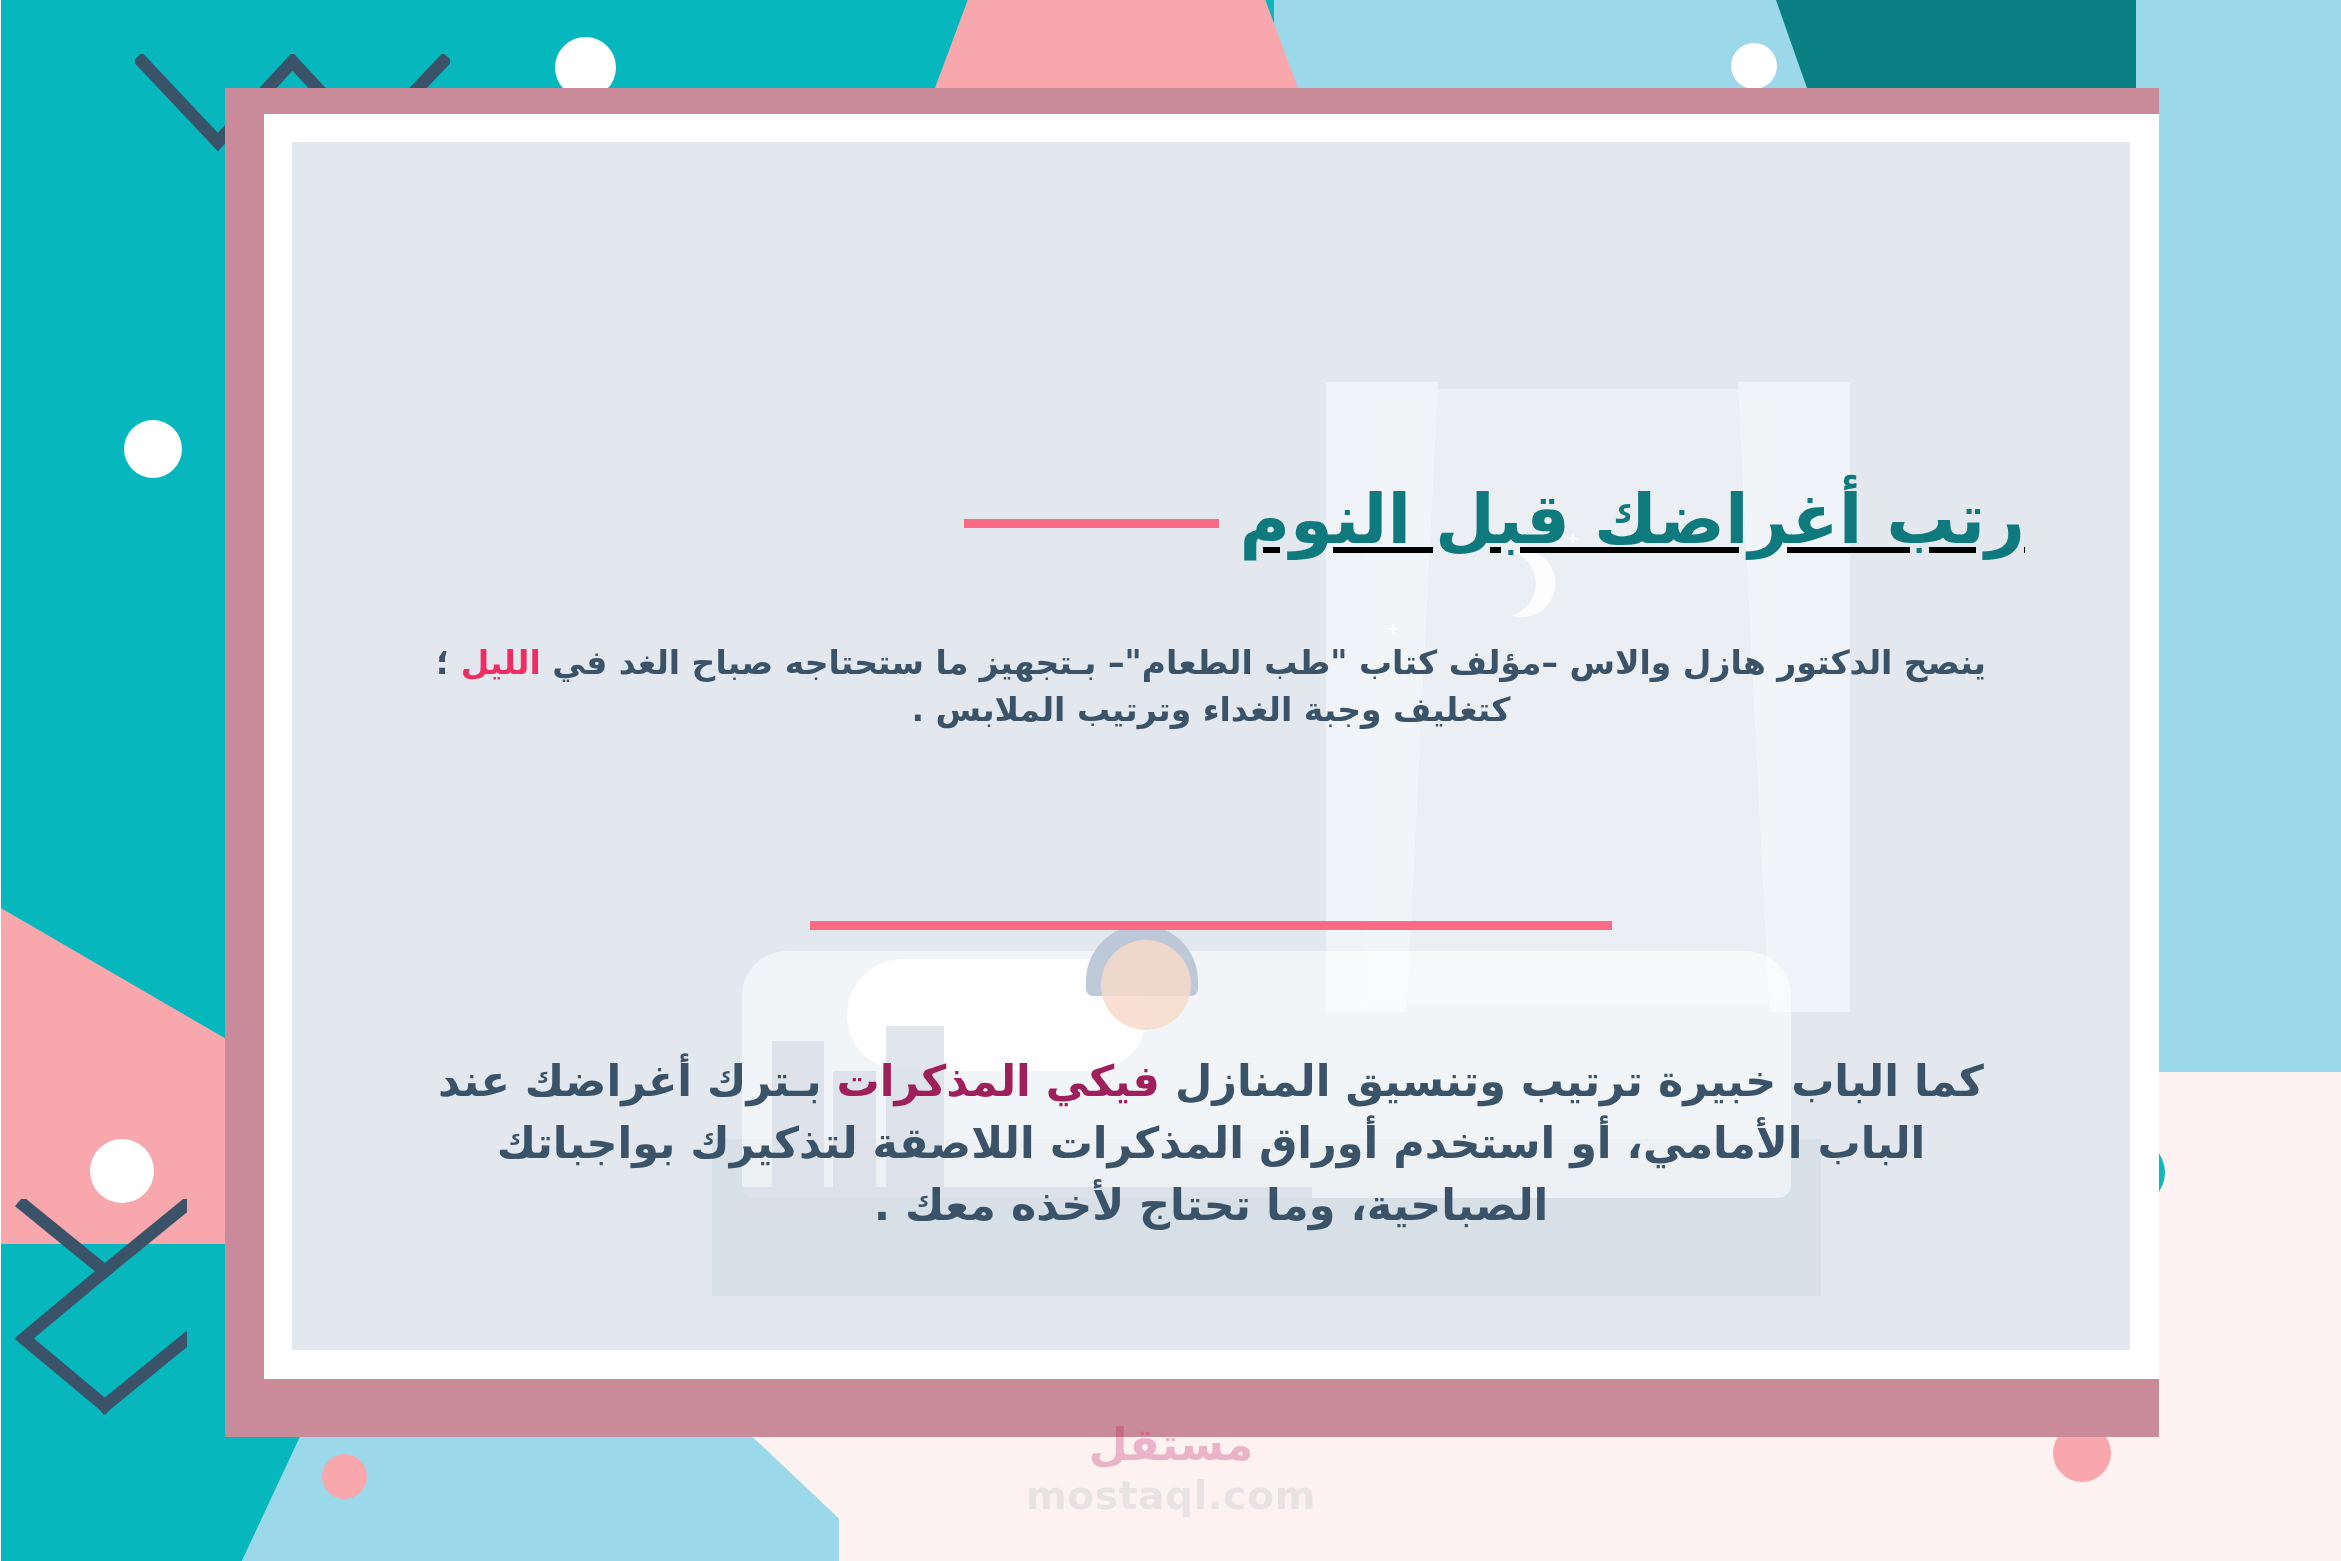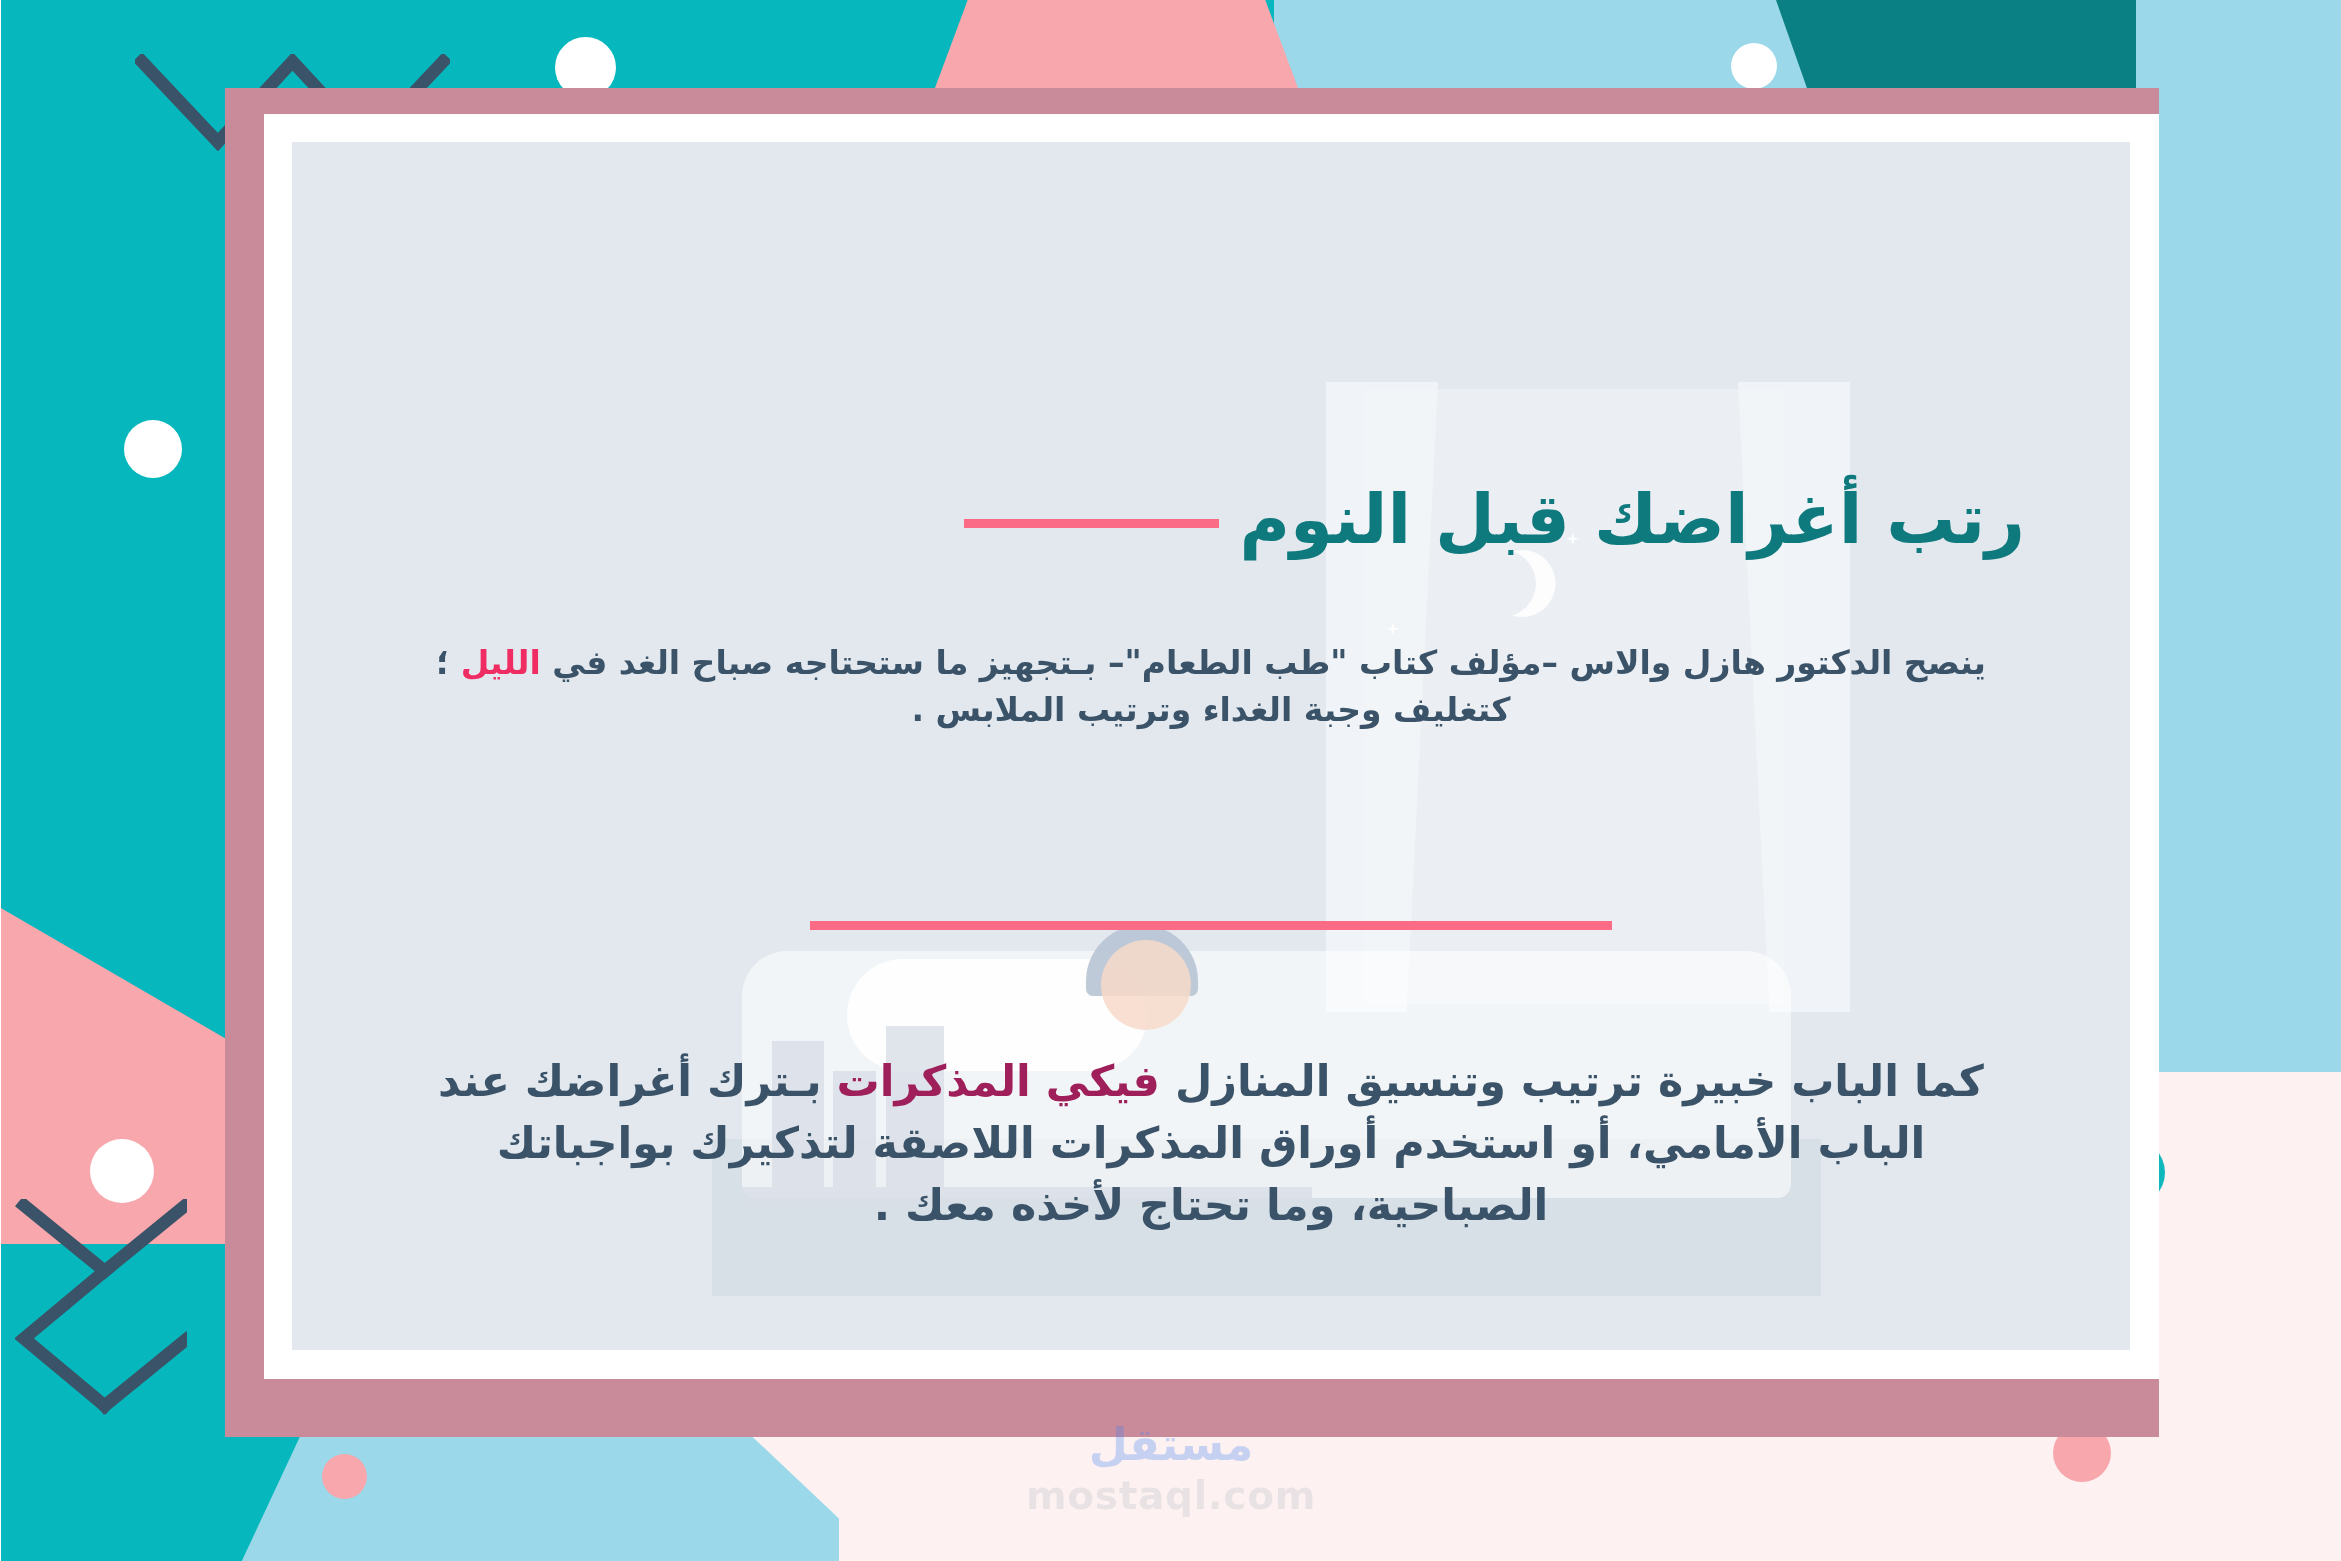--- a/index.html
+++ b/index.html
@@ -112,21 +112,21 @@
   .illus-shelf{
     left:450px;top:1045px;width:570px;height:19.5px;background:#d8dfe7;opacity:.8;
   }
   .illus-book{position:absolute;bottom:0;background:#d8dfe7;opacity:.8;}
 
   
   .content{position:absolute;inset:0;}
 
   .title-row{
     position:absolute;right:105px;top:294px;left:105px;
-    display:flex;align-items:center;justify-content:flex-start;gap:20px;
+    display:flex;align-items:center;justify-content:flex-start;gap:20px;text-decoration:underline;
   }
   .title{
     color:#0f7a7e;font-weight:bold;font-size:69px;line-height:1.1;
     white-space:nowrap;letter-spacing:0;
   }
   .title-rule{
     width:255px;height:9px;background:#fb6b85;flex:0 0 auto;margin-top:7.5px;
   }
 
   .para{
@@ -144,21 +144,21 @@
     position:absolute;left:50%;transform:translateX(-50%);
     top:779px;width:802px;height:9px;background:#fb6b85;
   }
 
   
   .watermark{
     position:absolute;left:50%;transform:translateX(-50%);
     bottom:46px;text-align:center;opacity:.28;
   }
   .wm-ar{
-    font-size:45px;font-weight:bold;color:#3b82f6;line-height:1;margin-bottom:9px;
+    font-size:45px;font-weight:bold;color:#be185d;line-height:1;margin-bottom:9px;
   }
   .wm-en{
     font-size:39px;font-weight:bold;color:#b9bfc4;line-height:1;letter-spacing:0.7px;
     font-family:"DejaVu Sans","Liberation Sans",sans-serif;direction:ltr;
   }
 </style>
 </head>
 <body>
 
 <div id="stage">

